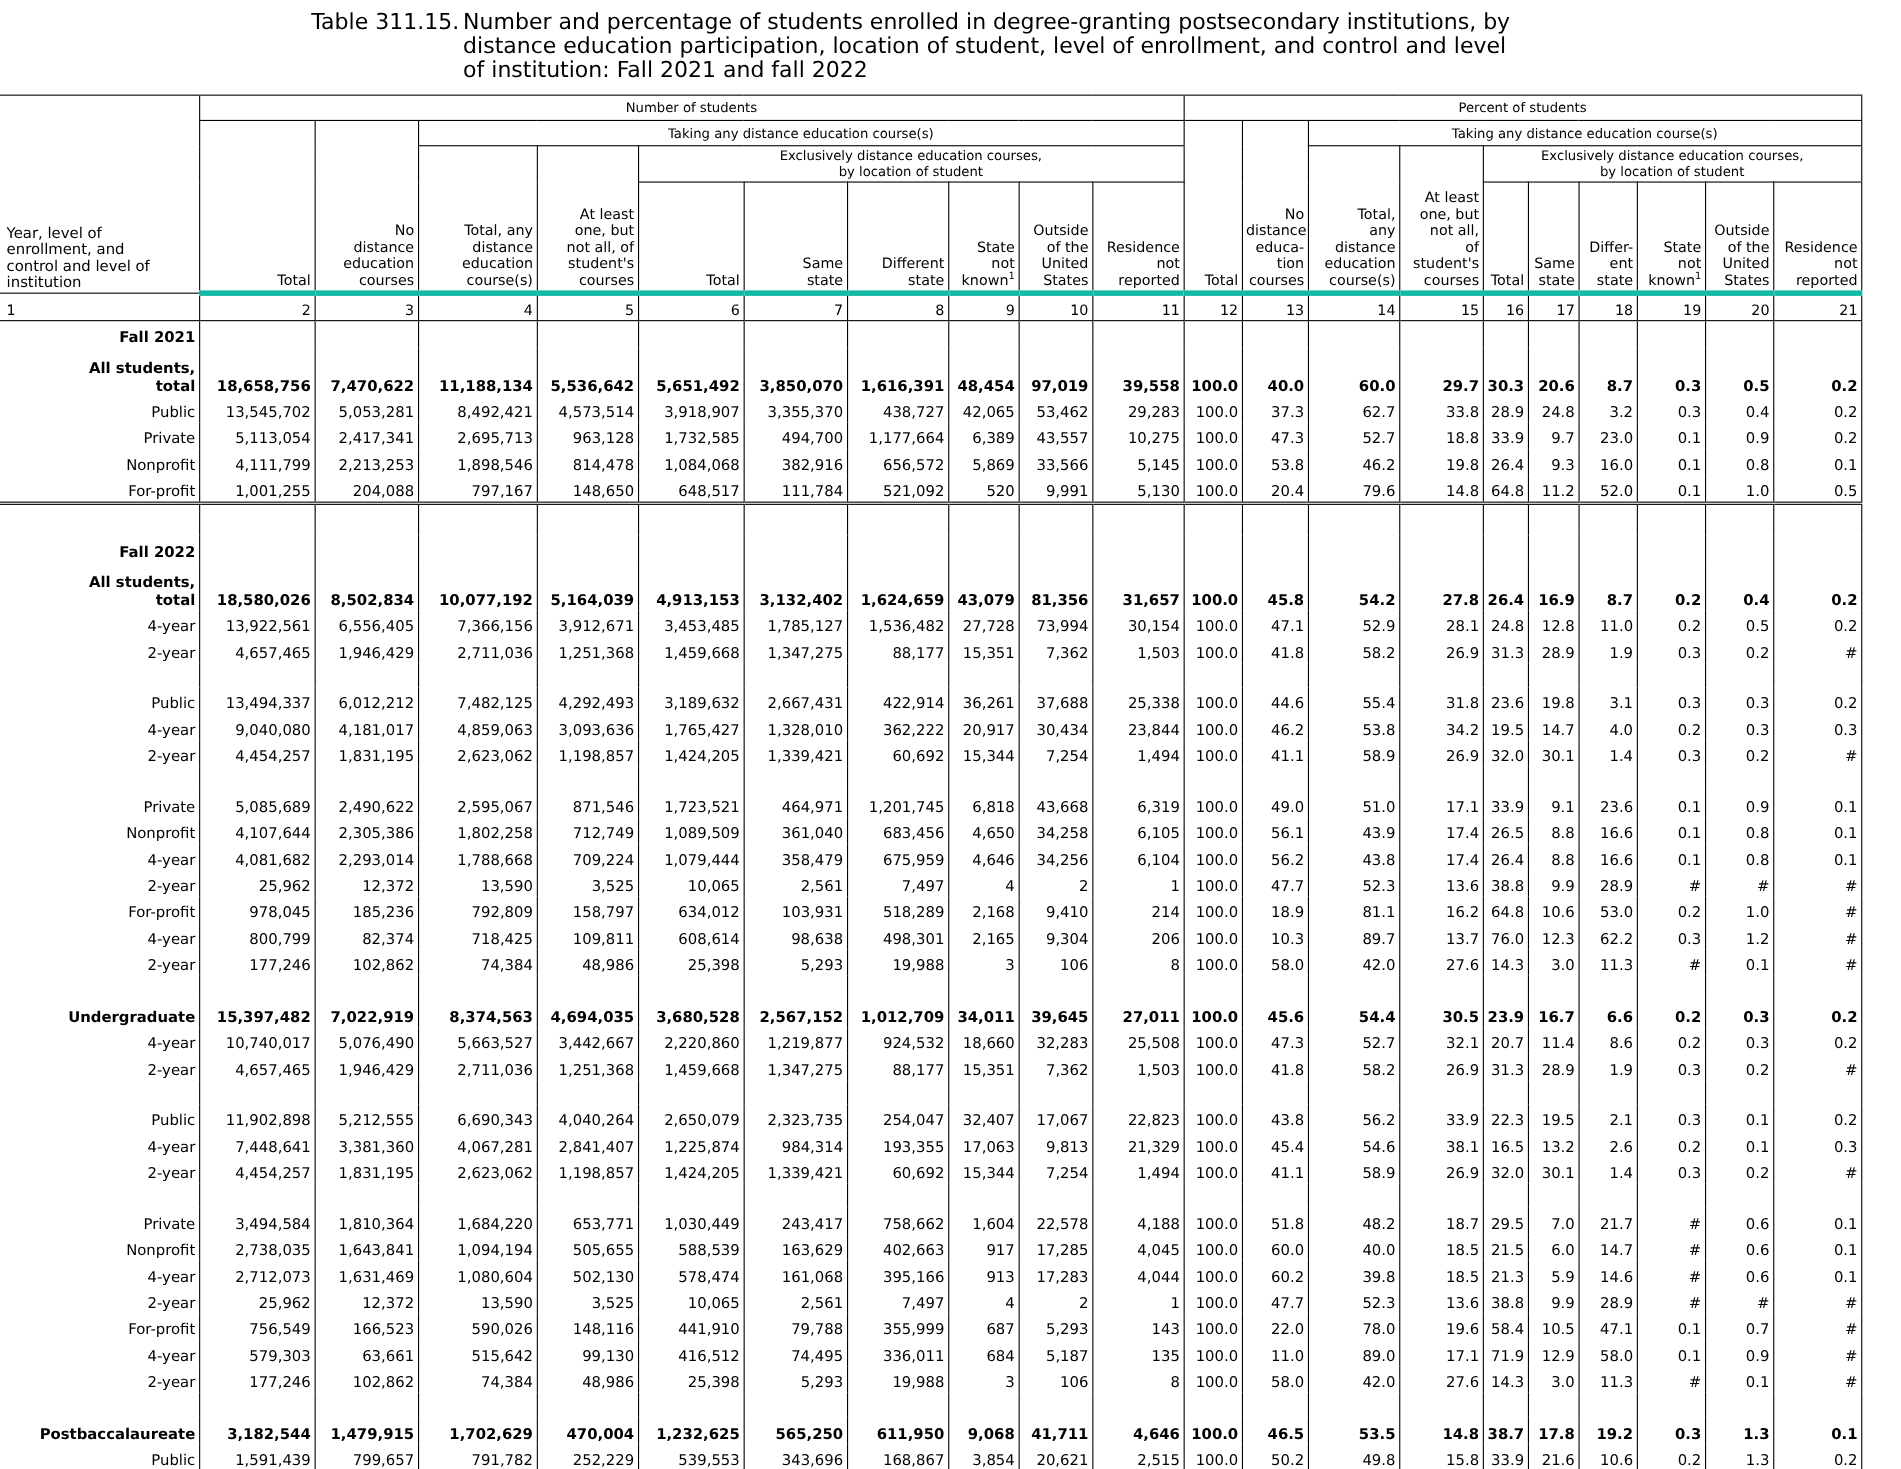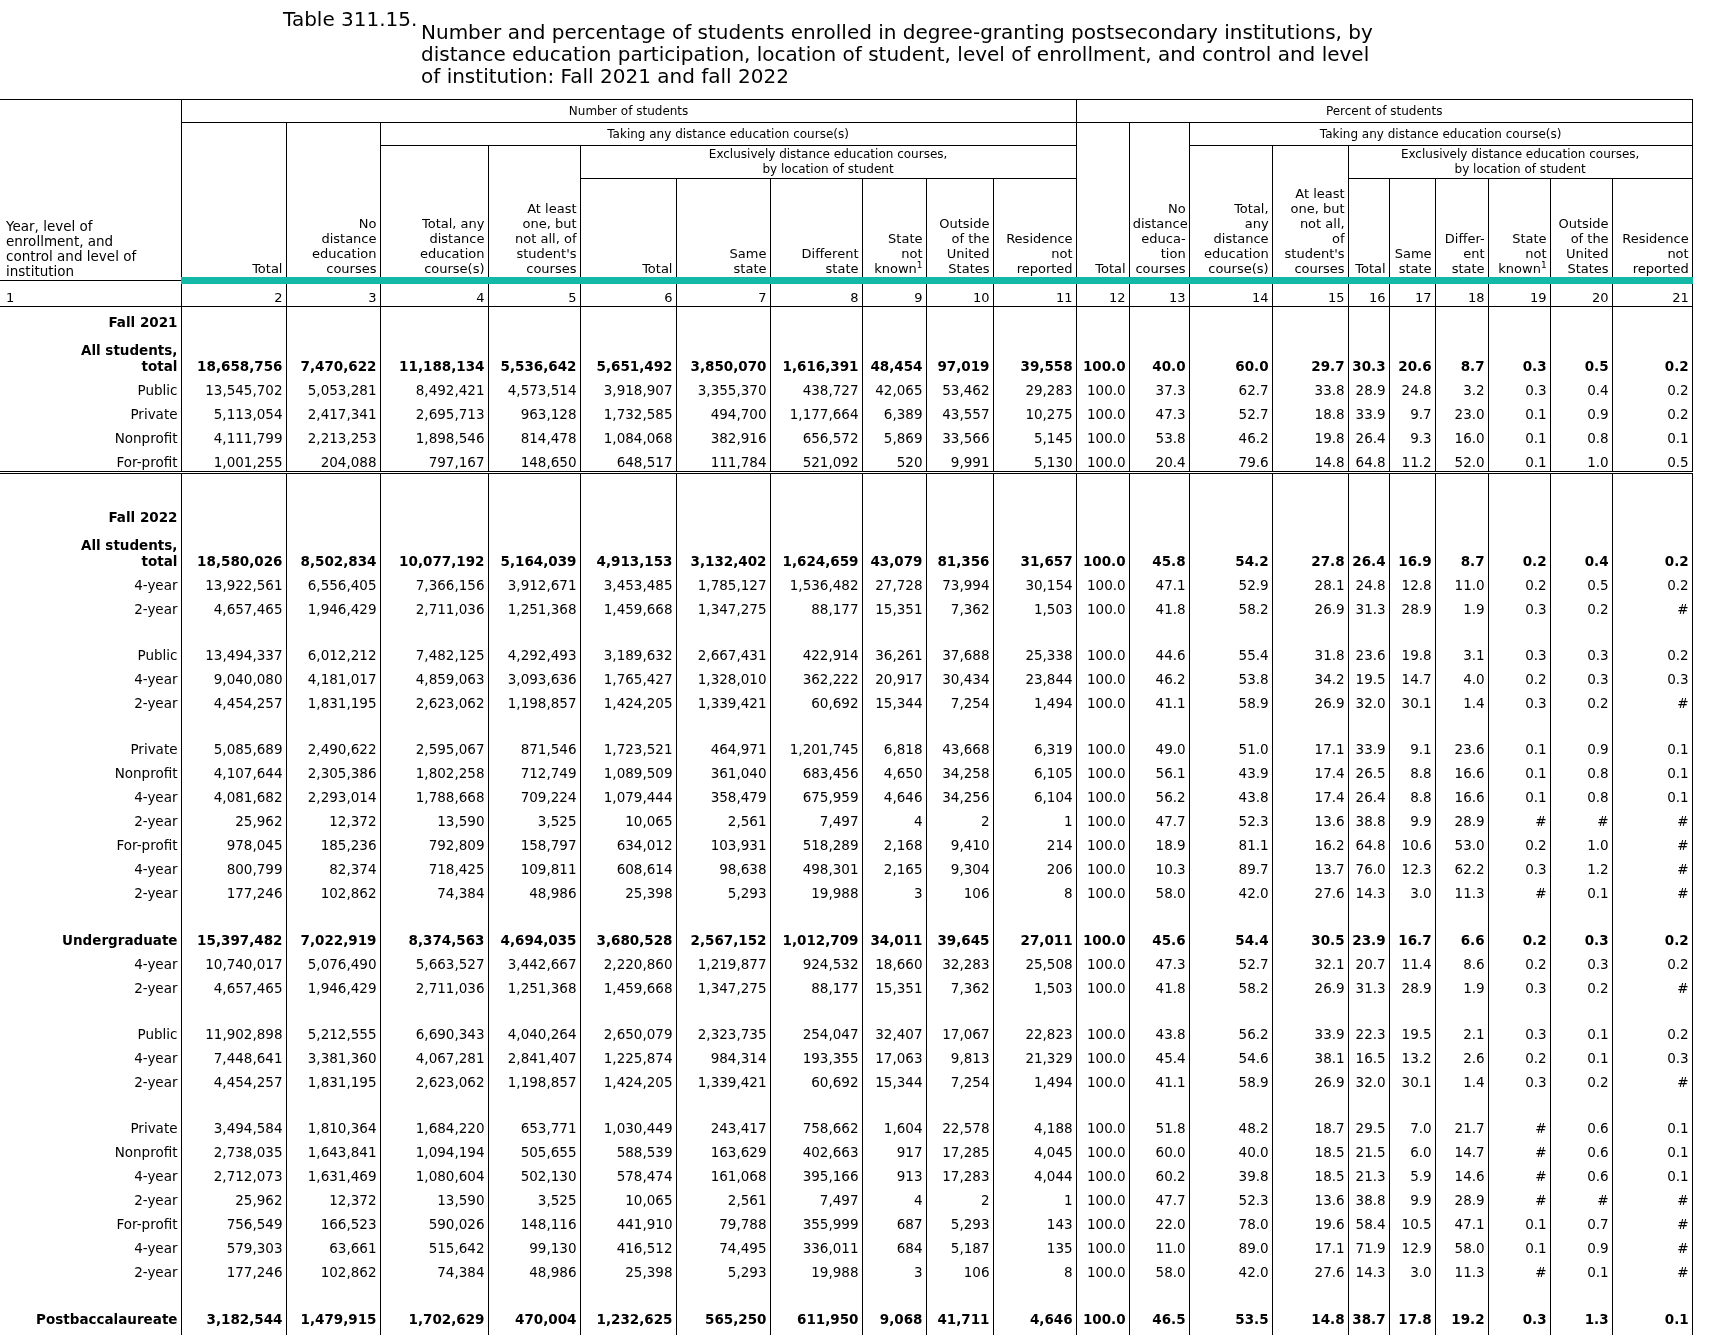--- a/index.html
+++ b/index.html
@@ -3,38 +3,38 @@
 <meta charset="utf-8">
 <style>
   html,body { margin:0; padding:0; background:#fff; color:#000;
     font-family:"DejaVu Sans","Liberation Sans",sans-serif; }
   .page { width:1728px; }
 
   
   .titleblock { display:flex; padding:8px 0 12px 283px; font-weight:normal;
     font-size:20px; line-height:22px; }
   .title-id { width:138px; flex:none; }
-  .title-text { width:962px;margin-top:13px; }
+  .title-text { width:962px; }
 
   
   table.nces { border-collapse:collapse; table-layout:fixed; width:1692px;
     border-right:1px solid #000; }
   th,td { padding:1px 3px; font-size:13px; overflow:hidden; }
 
   thead th { border-left:1px solid #000; vertical-align:bottom;
     font-weight:normal; line-height:15px; }
   thead tr.bandrow1 th { border-top:1px solid #000; }
   thead th.first { border-left:none; }
   th.stub { text-align:left; vertical-align:bottom; white-space:pre-line;
     border-bottom:1px solid #000; padding-left:6px; font-size:13.5px;margin-left:43px; }
   th.band { text-align:center; vertical-align:middle;
     border-bottom:1px solid #000; white-space:pre-line; font-size:12px;
     height:20px; }
   th.colhead, th.leaf { text-align:right; white-space:pre-line;
-    border-bottom:7px solid #14b8a6; }
+    border-bottom:5px solid #14b8a6; }
   tr.leafrow th { height:96px;margin-left:17px; }
   th sup { font-size:9px; line-height:9px; }
 
   tr.numrow th { border-bottom:1px solid #000; text-align:right; height:20px; }
   tr.numrow th.first { text-align:left; padding-left:6px; }
 
   tbody td { border-left:1px solid #000; text-align:right;
     vertical-align:bottom; line-height:16px; font-size:13.5px; }
   tbody td.lab { border-left:none; text-align:right; white-space:pre-line; }
 

